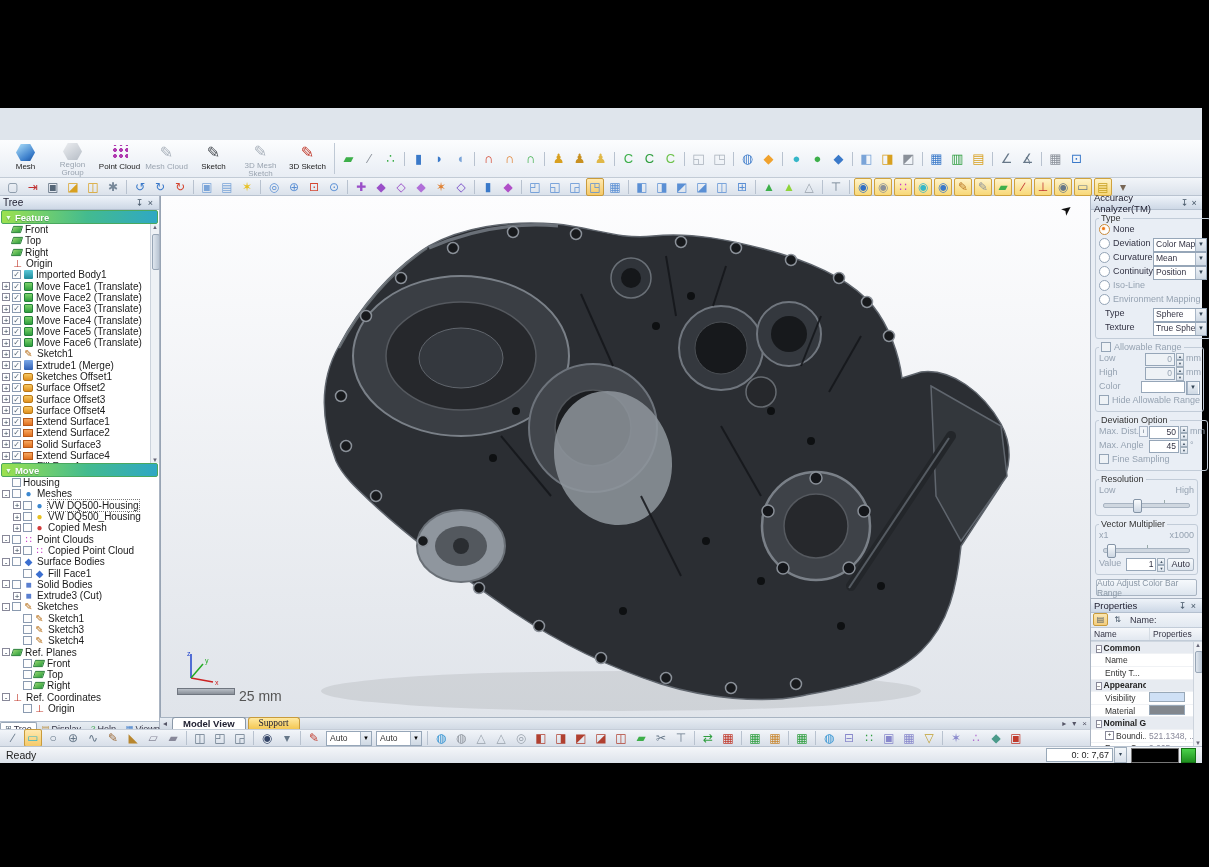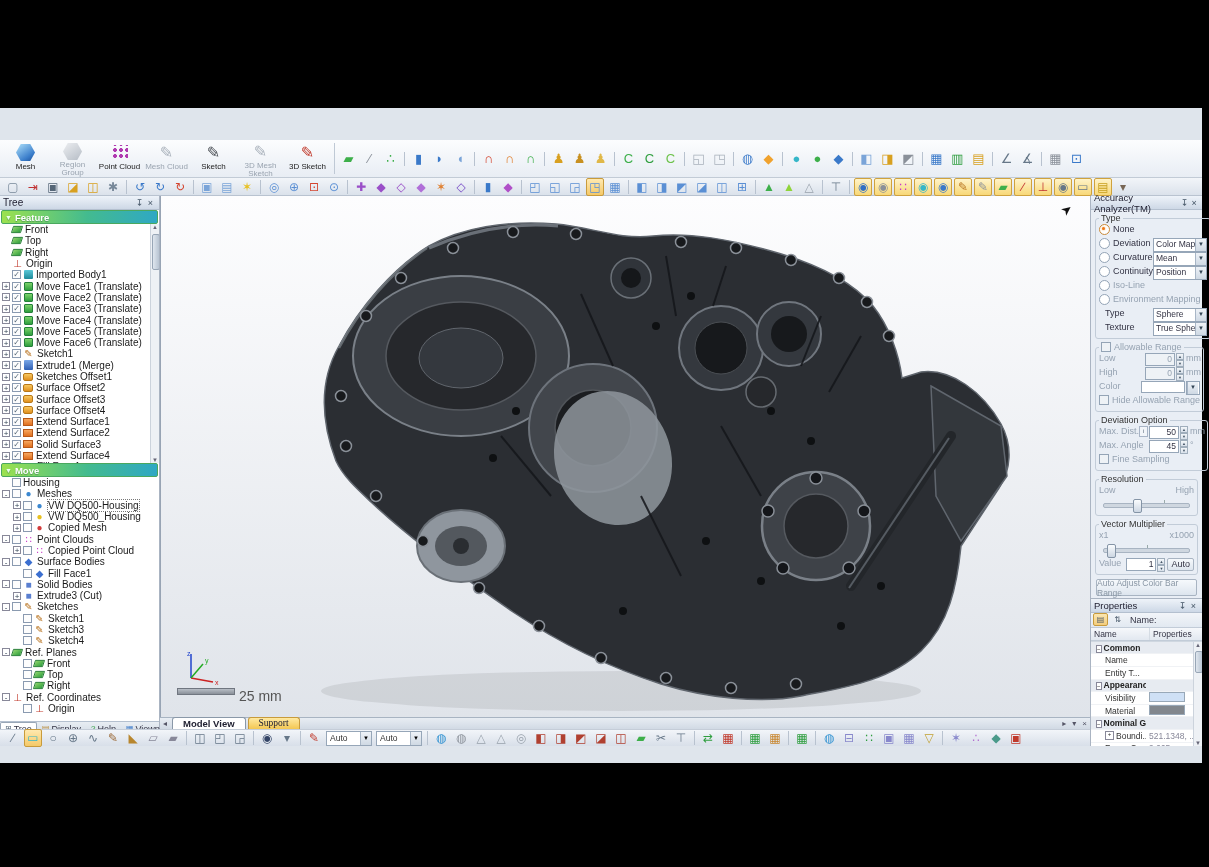--- a/index.html
+++ b/index.html
@@ -1004,13 +1004,21 @@
         <span class="tbi" style="color: rgb(136, 136, 204);">▦</span>
         <span class="tbi" style="color: rgb(192, 160, 48);">▽</span>
         <span class="tsep"></span>
         <span class="tbi" style="color: rgb(136, 136, 204);">✶</span>
         <span class="tbi" style="color: rgb(179, 111, 208);">∴</span>
         <span class="tbi" style="color: rgb(74, 154, 138);">◆</span>
         <span class="tbi" style="color: rgb(192, 57, 43);">▣</span>
       </div>
   </div>
 
+  <div class="statusbar">
+    <span>Ready</span>
+    <span class="sp"></span>
+    <span class="coordbox">0: 0: 7,67</span>
+    <span class="coordarr">▾</span>
+    <span class="blackbox"></span>
+    <span class="greenbox"></span>
+  </div>
 </div>
 
 </body></html>

